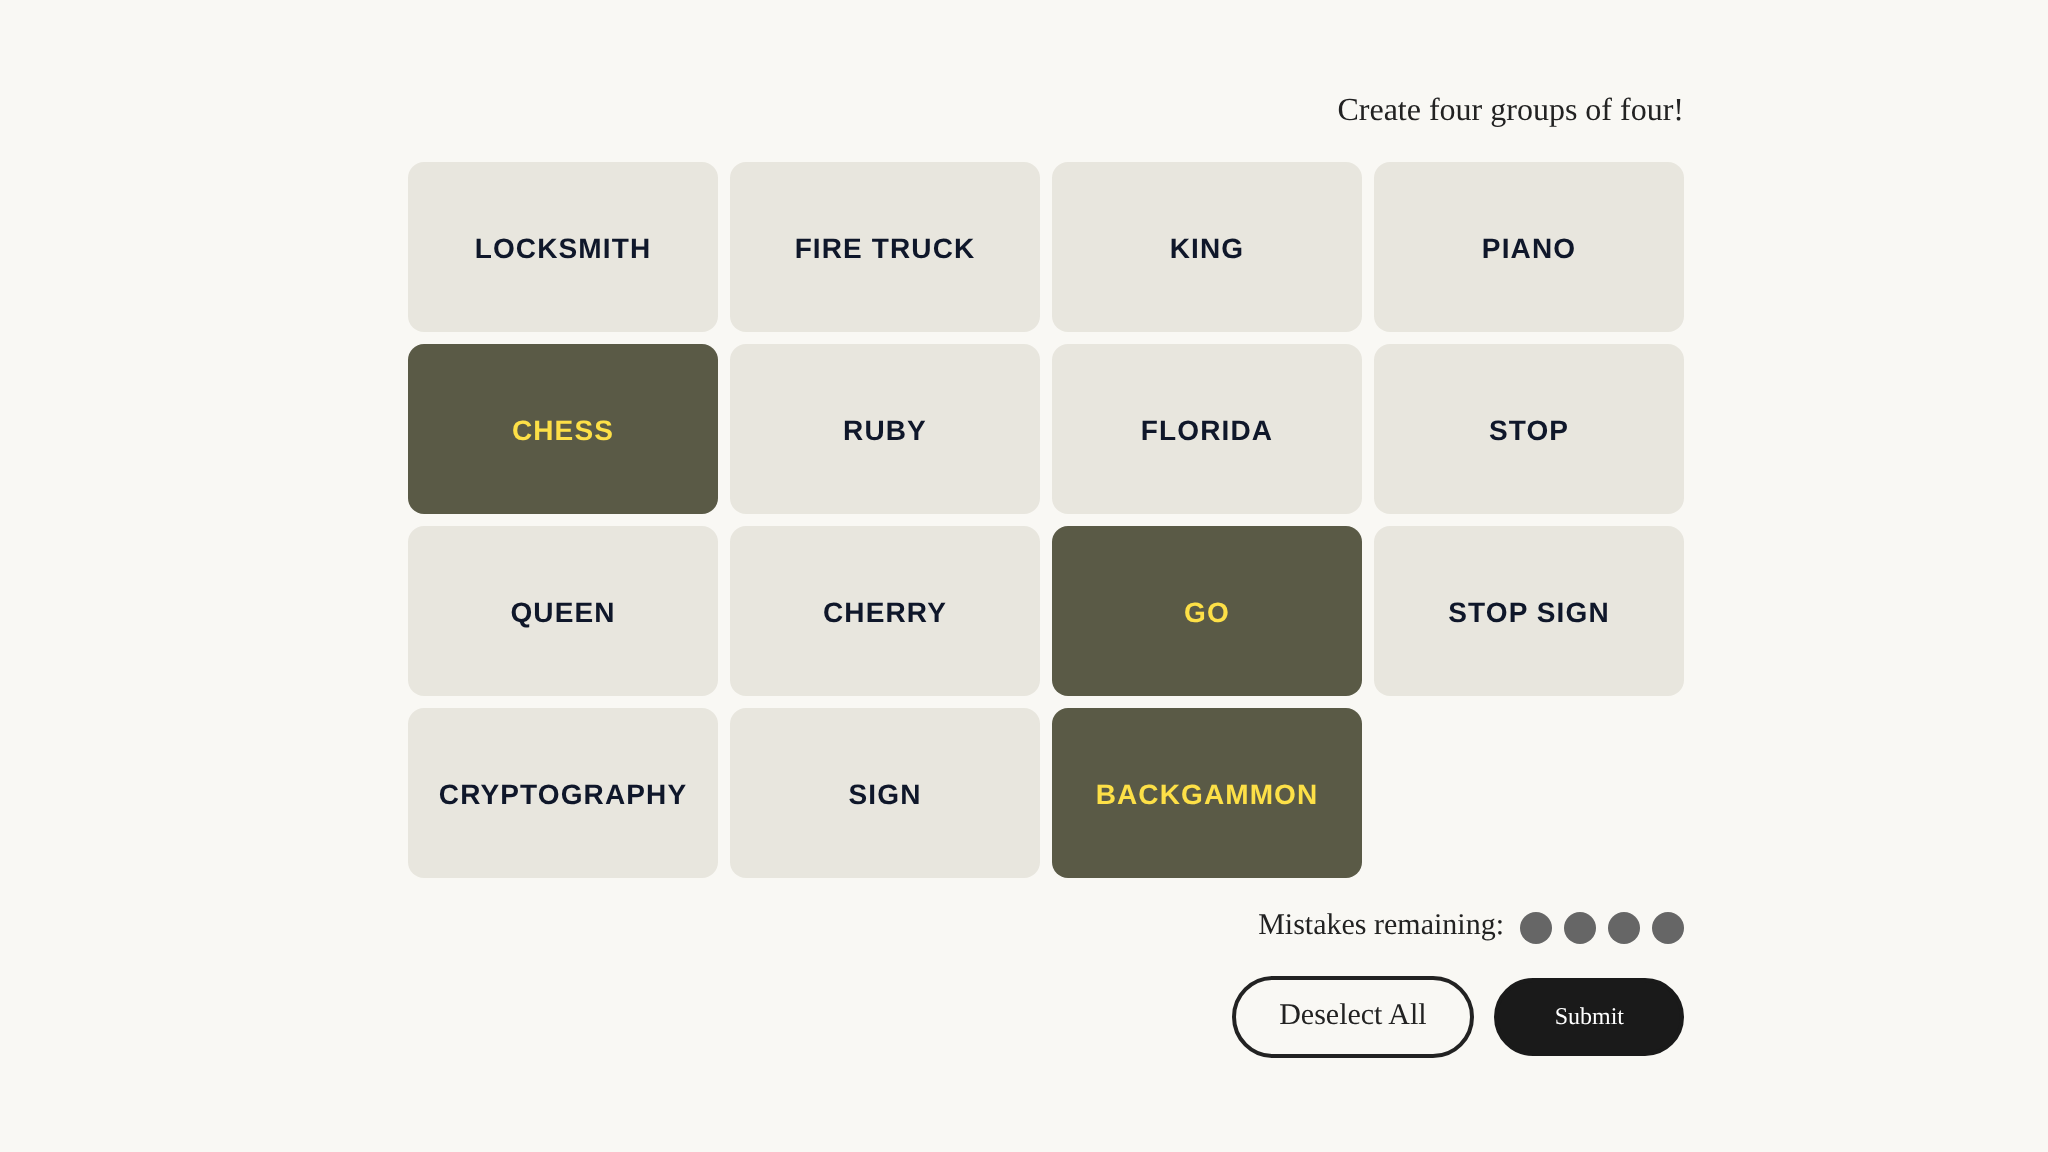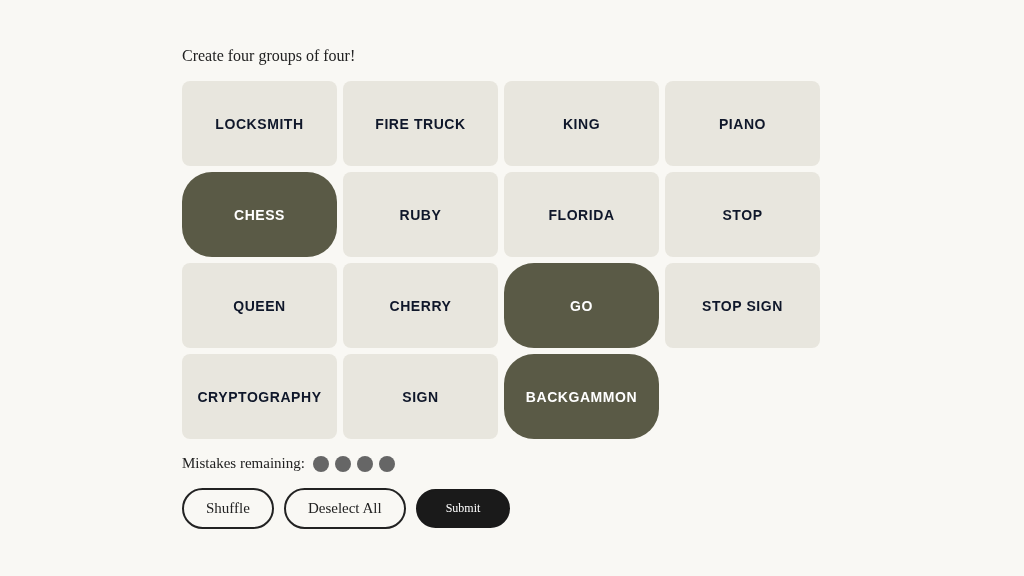--- a/index.html
+++ b/index.html
@@ -10,21 +10,21 @@
       display: flex;
       justify-content: center;
       align-items: center;
       height: 576px;
       width: 1024px;
     }
 
     .container {
       display: flex;
       flex-direction: column;
-      align-items: flex-start;
+      align-items: flex-end;
       gap: 16px;
       width: 660px;
     }
 
     .subtitle {
       font-family: Georgia, 'Times New Roman', serif;
       font-size: 16px;
       color: #222;
       font-weight: normal;
     }
@@ -50,22 +50,21 @@
       user-select: none;
     }
 
     .cell-light {
       background: #e8e6de;
       color: #0f172a;
     }
 
     .cell-dark {
       background: #5a5a46;
-      color: #ffffff;
-      border-radius: 30px;
+      color: #fde047;
     }
 
     .mistakes-row {
       display: flex;
       align-items: center;
       gap: 8px;
       font-family: Georgia, 'Times New Roman', serif;
       font-size: 15px;
       color: #222;
     }
@@ -139,18 +138,17 @@
     <span>Mistakes remaining:</span>
     <div class="dots" id="dots">
         <div class="dot"></div>
         <div class="dot"></div>
         <div class="dot"></div>
         <div class="dot"></div>
       </div>
   </div>
 
   <div class="buttons-row">
-    <button class="btn-outline">Shuffle</button>
     <button class="btn-outline">Deselect All</button>
     <button class="btn-filled">Submit</button>
   </div>
 
 </div>
 
 </body></html>

